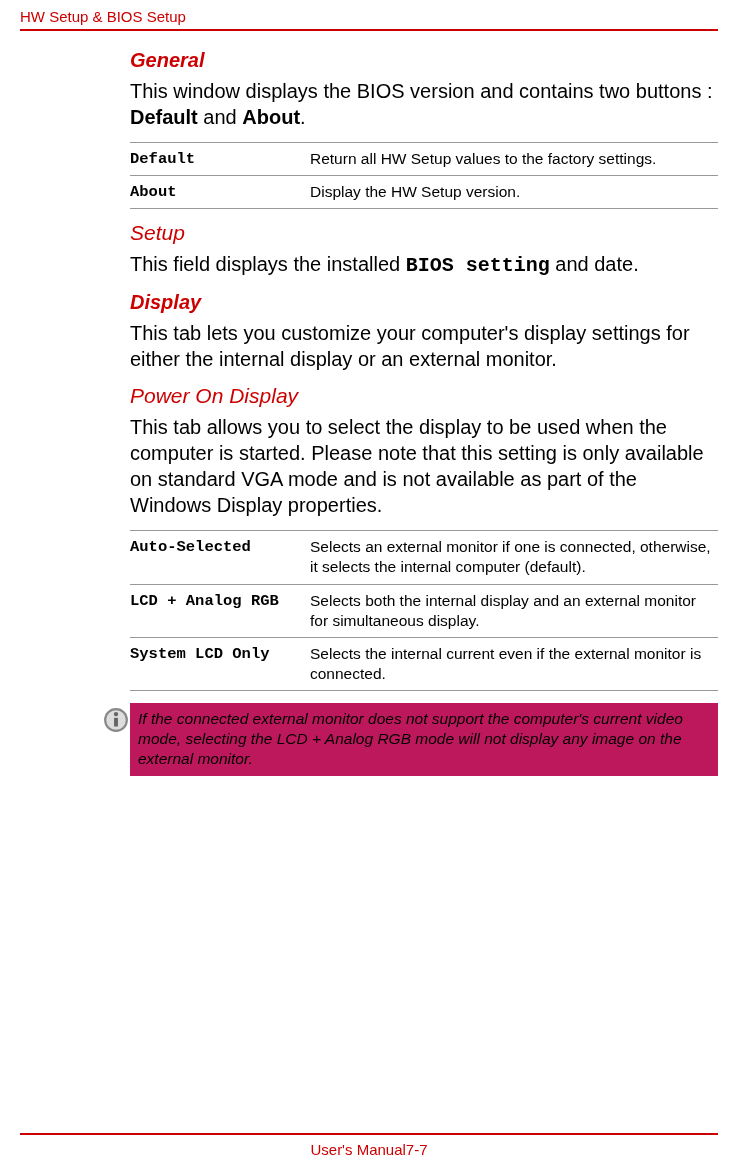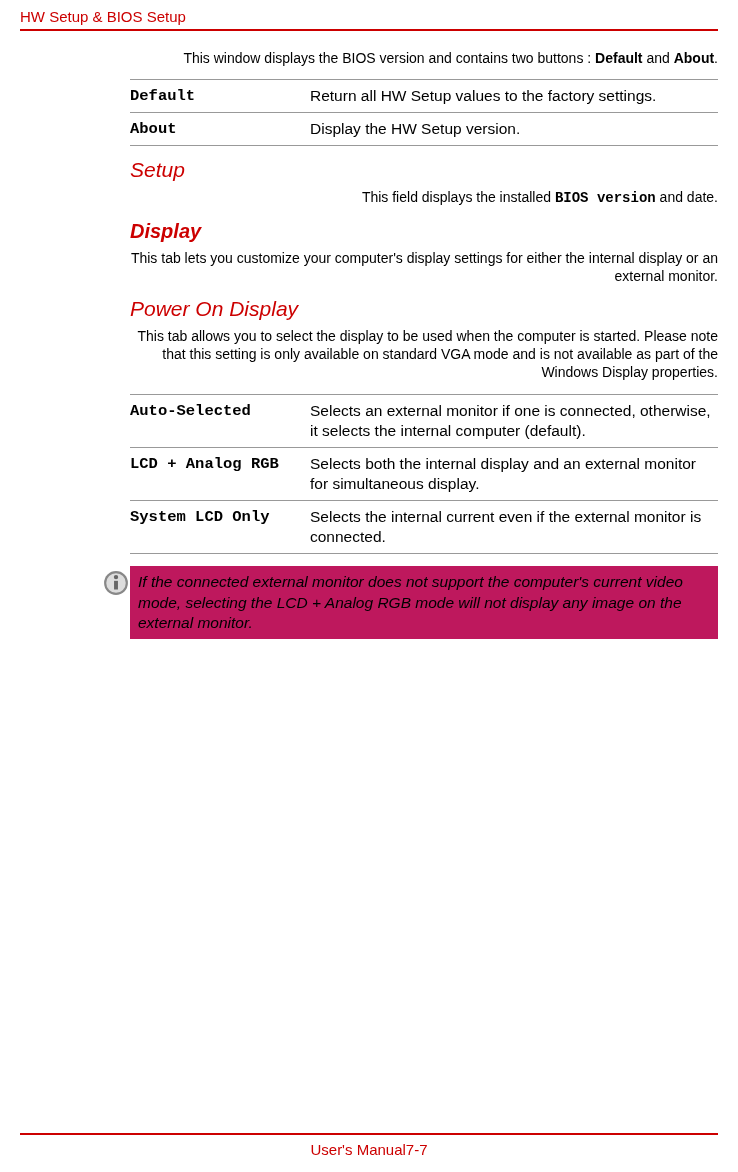--- a/index.html
+++ b/index.html
@@ -43,24 +43,23 @@
       margin-bottom: 6px;
     }
     .h-red-italic {
       color: #cc0000;
       font-style: italic;
       font-size: 21px;
       margin-top: 10px;
       margin-bottom: 6px;
     }
     .body-text {
-      font-size: 14px;
+      font-size: 20px;
       line-height: 1.3;
       margin-bottom: 12px;
-      text-align: right;
     }
     .body-text .bold {
       font-weight: bold;
     }
     .body-text .mono {
       font-family: "Courier New", monospace;
       font-weight: bold;
     }
     table.def-table {
       width: 100%;
@@ -121,40 +120,41 @@
   </style>
 </head>
 <body>
 
 <div class="page">
   <div class="header">HW Setup &amp; BIOS Setup</div>
   <hr class="header-rule">
 
   <div class="content">
 
+    <div class="h-red-bold-italic">General</div>
     <div class="body-text">
       <span>This window displays the BIOS version and contains two buttons : </span><span class="bold">Default</span><span> and </span><span class="bold">About</span><span>.</span>
     </div>
 
     <table class="def-table">
       <tbody>
           <tr>
         <td class="term">Default</td>
         <td>Return all HW Setup values to the factory settings.</td>
       </tr>
       <tr>
         <td class="term">About</td>
         <td>Display the HW Setup version.</td>
       </tr>
     </tbody>
       </table>
 
     <div class="h-red-italic">Setup</div>
     <div class="body-text">
-      <span>This field displays the installed </span><span class="mono">BIOS version</span><span> and date.</span>
+      <span>This field displays the installed </span><span class="mono">BIOS setting</span><span> and date.</span>
     </div>
 
     <div class="h-red-bold-italic">Display</div>
     <div class="body-text">This tab lets you customize your computer's display settings for either the internal display or an external monitor.</div>
 
     <div class="h-red-italic">Power On Display</div>
     <div class="body-text">This tab allows you to select the display to be used when the computer is started. Please note that this setting is only available on standard VGA mode and is not available as part of the Windows Display properties.</div>
 
     <table class="def-table">
       <tbody>

